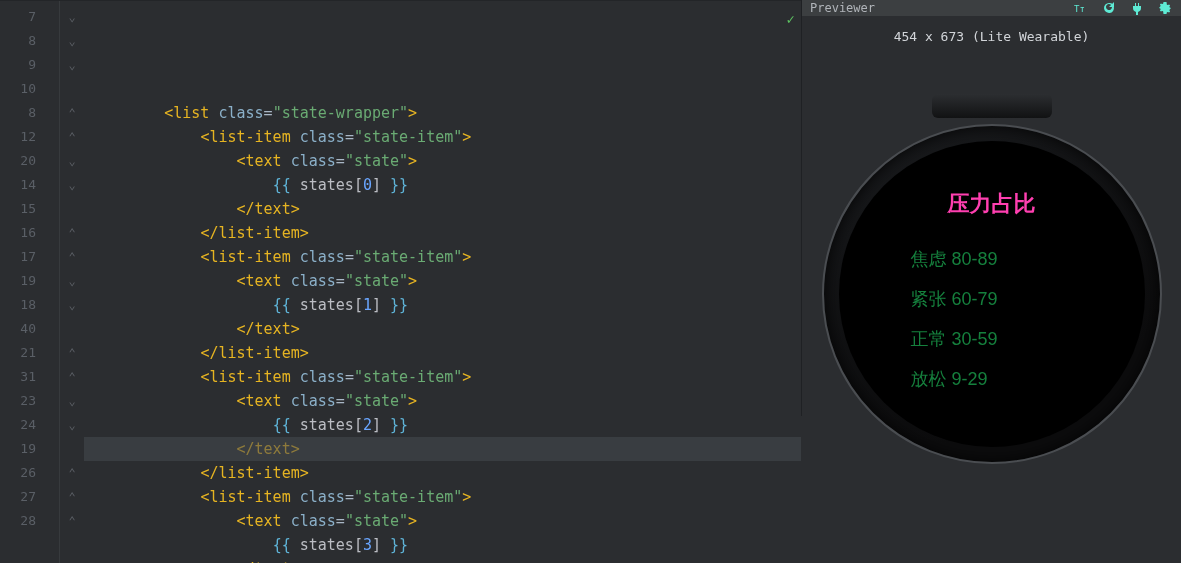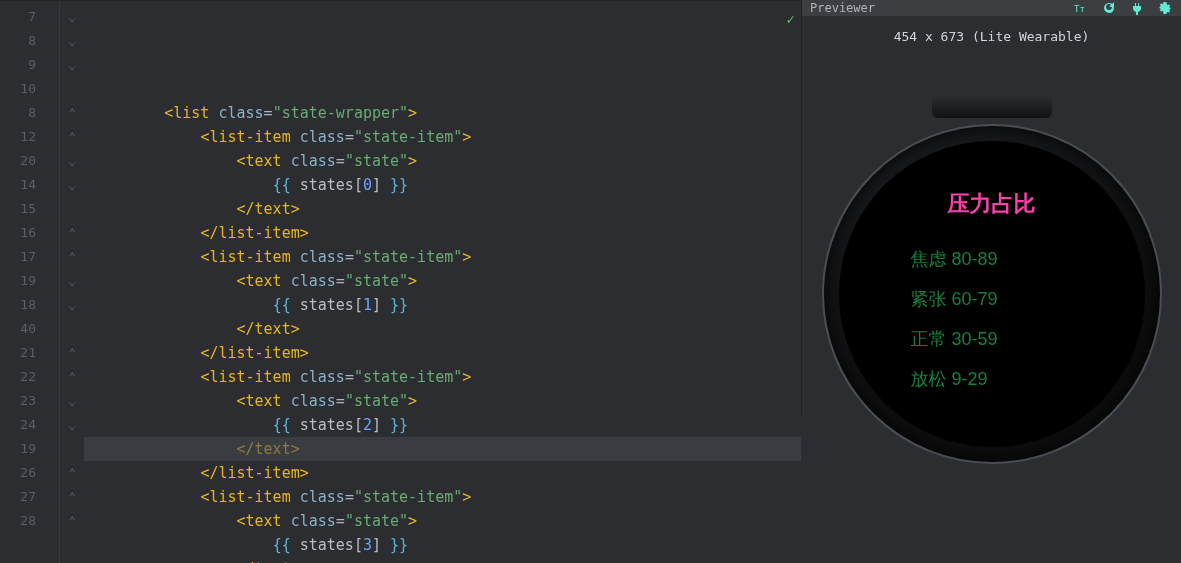--- a/index.html
+++ b/index.html
@@ -334,21 +334,21 @@
         <div class="line">
           <span class="line-num">18</span>
         </div>
         <div class="line">
           <span class="line-num">40</span>
         </div>
         <div class="line">
           <span class="line-num">21</span>
         </div>
         <div class="line">
-          <span class="line-num">22</span>
+          <span class="line-num">31</span>
         </div>
         <div class="line">
           <span class="line-num">23</span>
         </div>
         <div class="line">
           <span class="line-num">24</span>
         </div>
         <div class="line">
           <span class="line-num">19</span>
         </div>

